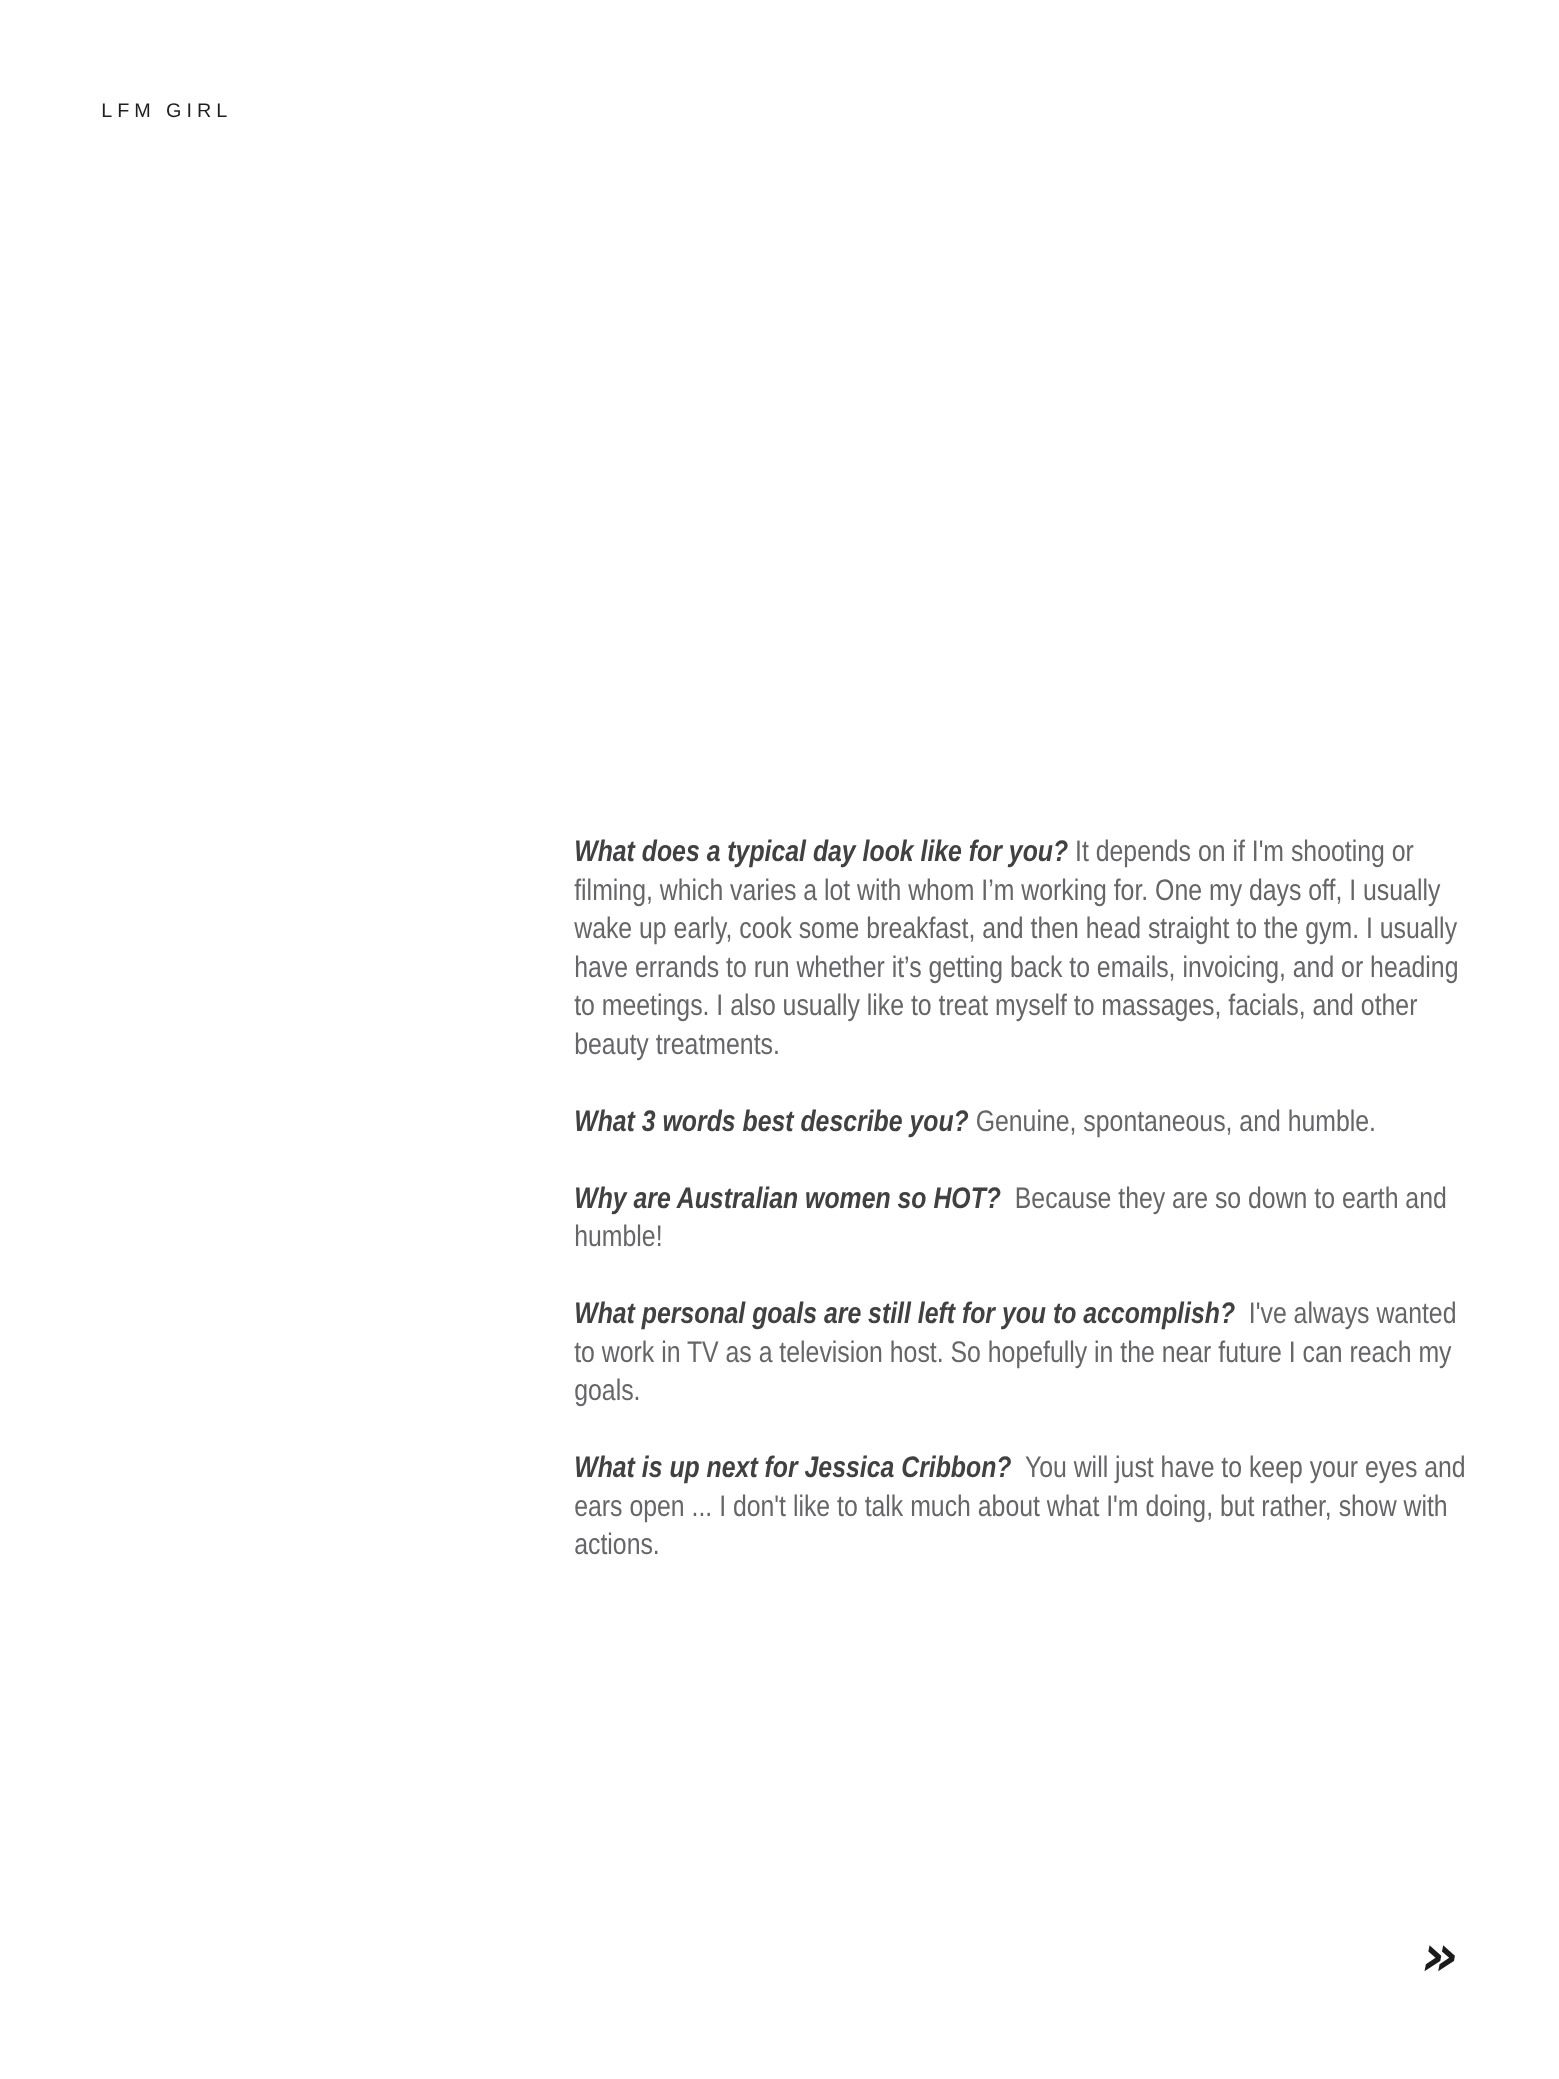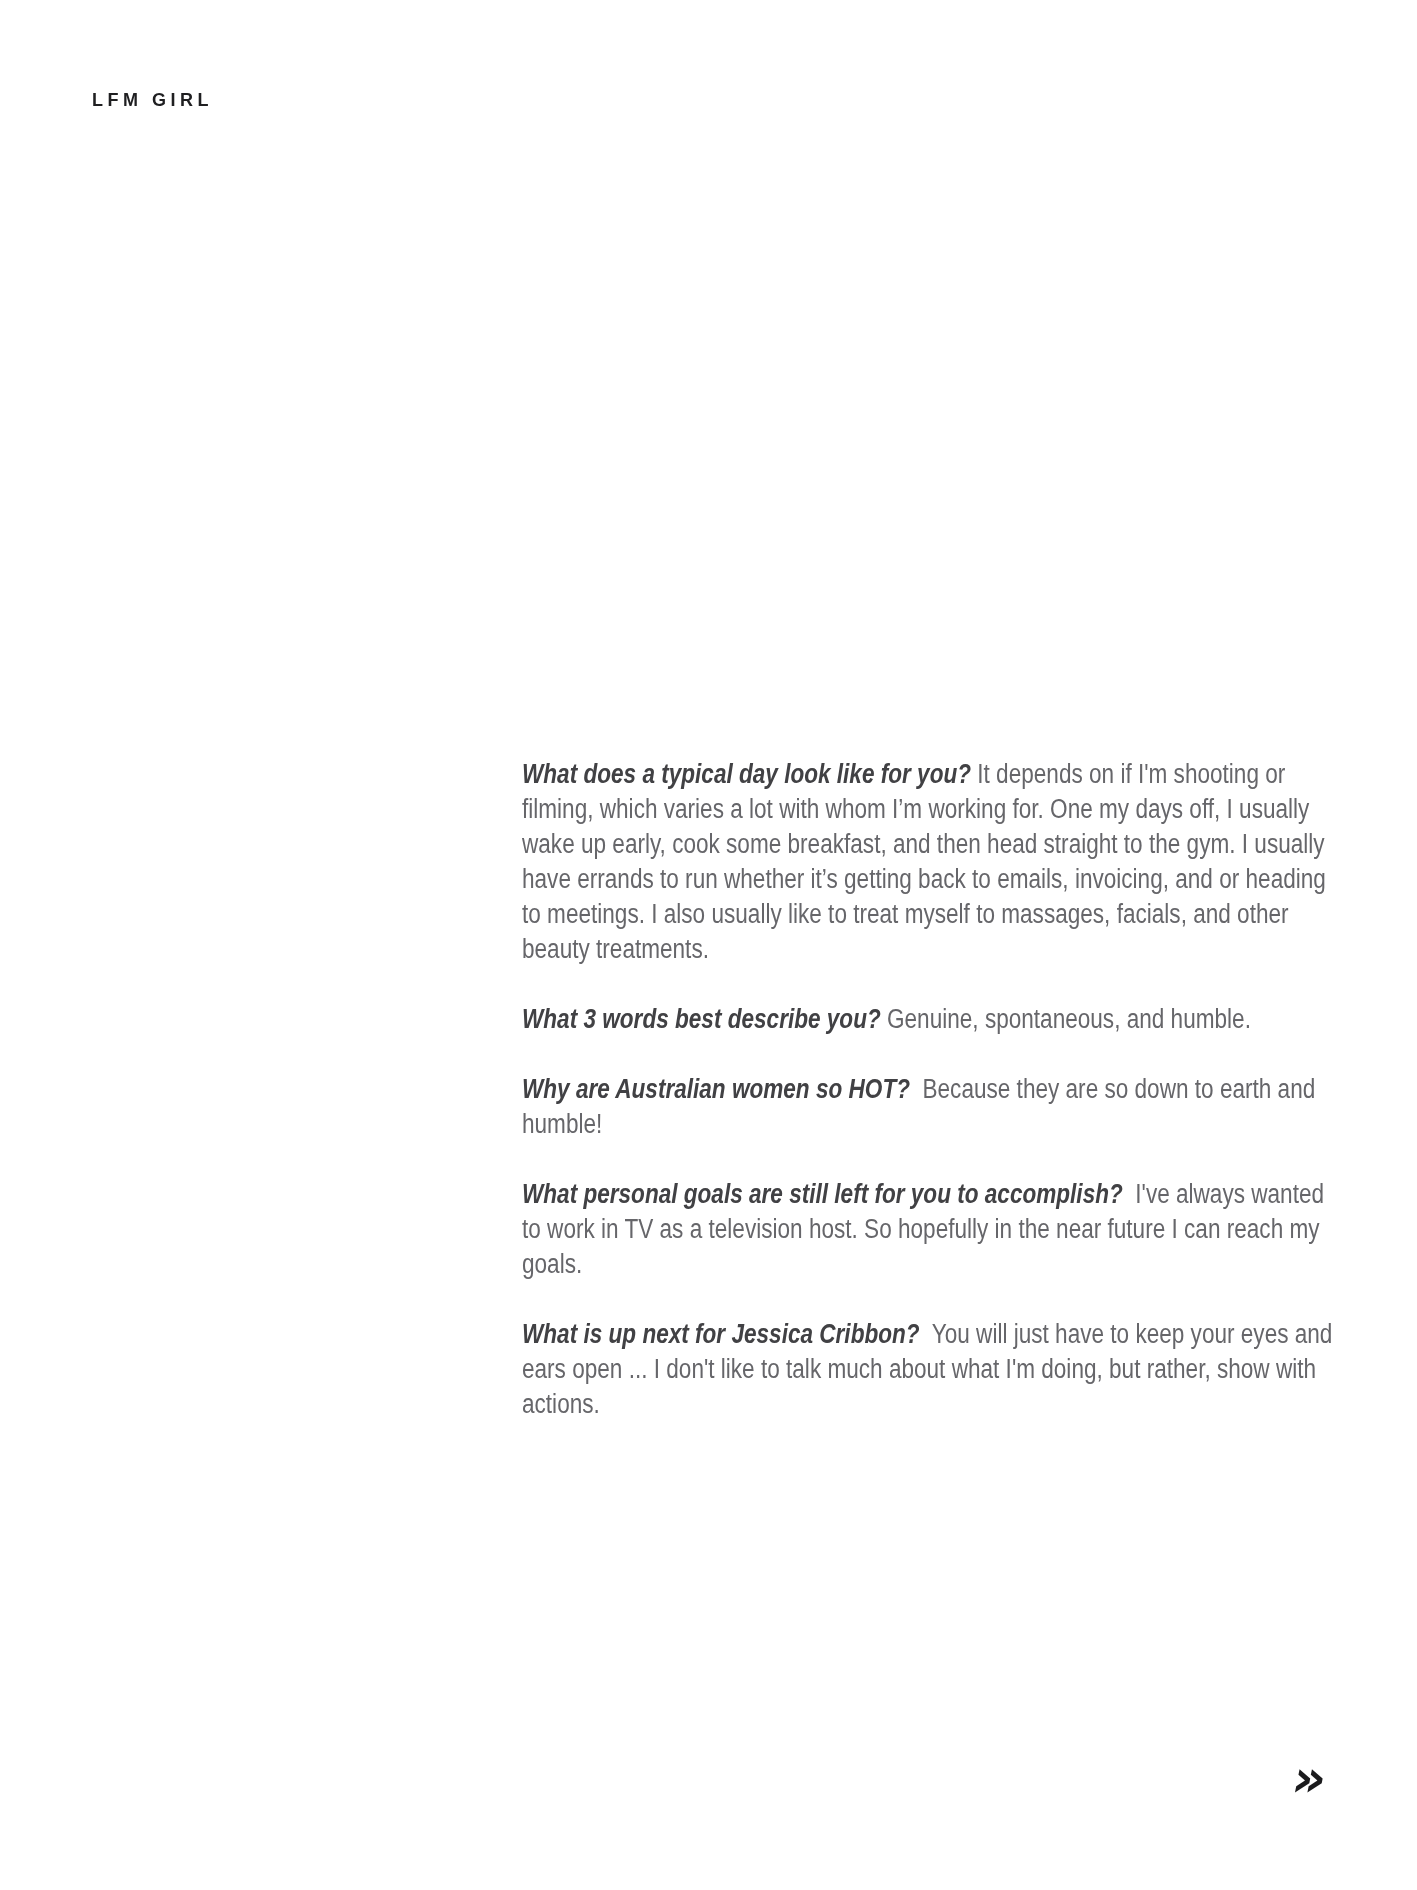--- a/index.html
+++ b/index.html
@@ -12,21 +12,21 @@
     width: 1417px;
     height: 1890px;
     overflow: hidden;
     font-family: "Liberation Sans", sans-serif;
   }
   .kicker {
     position: absolute;
     left: 92px;
     top: 90px;
     font-size: 18px;
-    font-weight: 700;
+    font-weight: 400;
     letter-spacing: 4.5px;
     color: #1f1f21;
     white-space: nowrap;
   }
   .qa-column {
     position: absolute;
     left: 522px;
     top: 757px;
     width: 985px;
     transform: scaleX(0.836);

